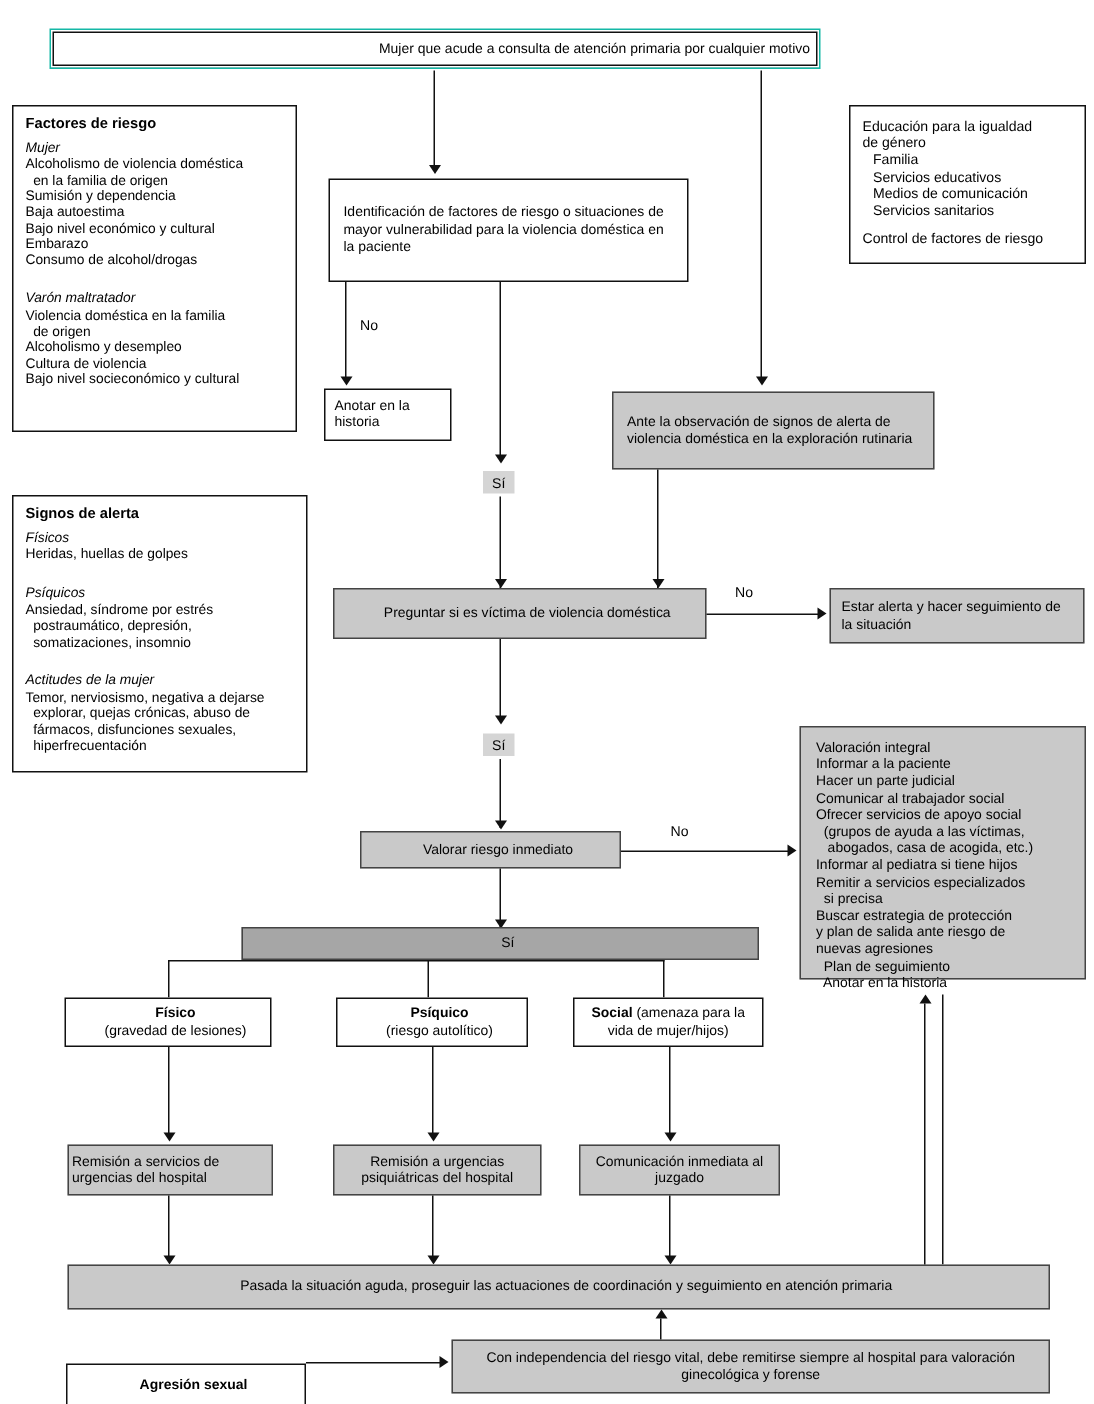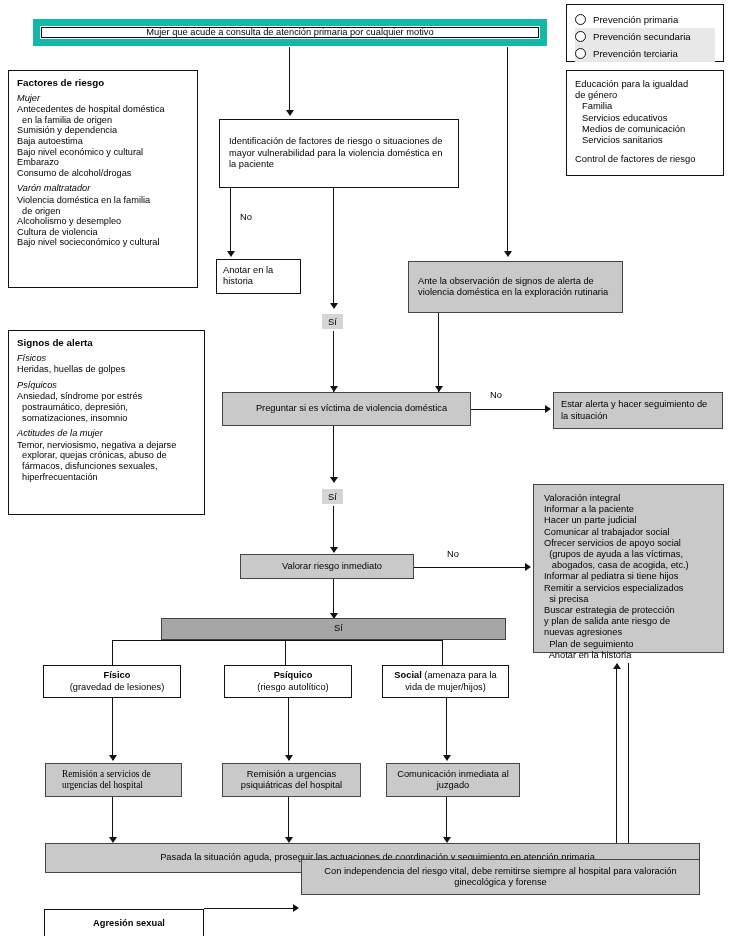--- a/index.html
+++ b/index.html
@@ -24,35 +24,36 @@
     background:#fff;
     font-size:9.3px;
     line-height:11.4px;
     padding:4px 6px;
   }
   .box.shaded{ background:#c9c9c9; border:1px solid #444; }
   .box.dark{ background:#a6a6a6; border:1px solid #444; }
   .box.center{ display:flex; align-items:center; justify-content:center; text-align:center;padding-left:16px; }
   .box.vcenter{ display:flex; align-items:center; }
   .box.doubleborder{
-    border:7px solid #14b8a6;
+    border:1px solid #14b8a6;
     box-shadow:inset 0 0 0 1px #fff, inset 0 0 0 2px #111;
     padding:6px;
+    justify-content:flex-end;
   }
   .panel{
     position:absolute;
     box-sizing:border-box;
     border:1px solid #111;
     background:#fff;
     font-size:9.2px;
     line-height:10.6px;
     padding:7px 8px;
   }
   .panel .hdr{ font-weight:bold; font-size:9.8px; margin-bottom:4px; }
-  .panel .sub{ font-style:italic; margin-top:5px; margin-bottom:1px; }
+  .panel .sub{ font-style:italic; margin-top:15px; margin-bottom:1px; }
   .panel .sub.first{ margin-top:0; }
   .panel .ln{ white-space:pre-wrap; }
   .legendbox{
     position:absolute; box-sizing:border-box;
     border:1px solid #111; background:#fff;
     padding:6px 8px;
     font-size:9.6px; line-height:12px;
   }
   .legrow{ display:flex; align-items:center; gap:7px; height:17px; }
   .legrow .dot{
@@ -100,34 +101,20 @@
     background:#d5d5d5; padding:1px 6px; white-space:nowrap;
     text-align:center;
   }
   .b{ font-weight:bold; }
 </style>
 </head>
 <body>
 
 <div id="canvas">
 
-  <div class="legendbox" style="left:566px; top:4px; width:158px; height:58px;">
-    <div class="legrow">
-      <span class="dot"></span>
-      <span>Prevención primaria</span>
-    </div>
-    <div class="legrow sec">
-      <span class="dot"></span>
-      <span>Prevención secundaria</span>
-    </div>
-    <div class="legrow ter">
-      <span class="dot"></span>
-      <span>Prevención terciaria</span>
-    </div>
-  </div>
 
   <div class="infobox" style="left:566px; top:70px; width:158px; height:106px;">
     <div>Educación para la igualdad</div>
     <div>de género</div>
     <div class="ind">Familia</div>
     <div class="ind">Servicios educativos</div>
     <div class="ind">Medios de comunicación</div>
     <div class="ind">Servicios sanitarios</div>
     <div class="gap"></div>
     <div>Control de factores de riesgo</div>
@@ -139,21 +126,21 @@
 
   <div class="vline" style="left:289px; top:47px; height:66px;"></div>
   <div class="arrowdown" style="left:285.5px; top:110px;"></div>
 
   <div class="vline" style="left:507px; top:47px; height:207px;"></div>
   <div class="arrowdown" style="left:503.5px; top:251px;"></div>
 
   <div class="panel" style="left:8px; top:70px; width:190px; height:218px;">
     <div class="hdr">Factores de riesgo</div>
     <div class="sub first">Mujer</div>
-    <div class="ln">Antecedentes de hospital doméstica</div>
+    <div class="ln">Alcoholismo de violencia doméstica</div>
     <div class="ln">  en la familia de origen</div>
     <div class="ln">Sumisión y dependencia</div>
     <div class="ln">Baja autoestima</div>
     <div class="ln">Bajo nivel económico y cultural</div>
     <div class="ln">Embarazo</div>
     <div class="ln">Consumo de alcohol/drogas</div>
     <div class="sub">Varón maltratador</div>
     <div class="ln">Violencia doméstica en la familia</div>
     <div class="ln">  de origen</div>
     <div class="ln">Alcoholismo y desempleo</div>
@@ -274,21 +261,21 @@
 
   <div class="vline" style="left:112px; top:698px; height:60px;"></div>
   <div class="arrowdown" style="left:108.5px; top:755px;"></div>
 
   <div class="vline" style="left:288px; top:698px; height:60px;"></div>
   <div class="arrowdown" style="left:284.5px; top:755px;"></div>
 
   <div class="vline" style="left:446px; top:698px; height:60px;"></div>
   <div class="arrowdown" style="left:442.5px; top:755px;"></div>
 
-  <div class="box shaded vcenter" style="left:45px; top:763px; width:137px; height:34px; padding:4px 16px;font-family:Liberation Serif, serif;">
+  <div class="box shaded vcenter" style="left:45px; top:763px; width:137px; height:34px; padding:4px 2px;">
     <span>Remisión a servicios de urgencias del hospital</span>
   </div>
 
   <div class="box shaded center" style="left:222px; top:763px; width:139px; height:34px; padding:4px 6px;">
     <span>Remisión a urgencias psiquiátricas del hospital</span>
   </div>
 
   <div class="box shaded center" style="left:386px; top:763px; width:134px; height:34px; padding:4px 6px;">
     <span>Comunicación inmediata al juzgado</span>
   </div>
@@ -314,17 +301,17 @@
   <div class="vline" style="left:440px; top:879px; height:16px;"></div>
   <div class="arrowup" style="left:436.5px; top:873px;"></div>
 
   <div class="box center" style="left:44px; top:909px; width:160px; height:30px;">
     <span class="b">Agresión sexual</span>
   </div>
 
   <div class="hline" style="left:204px; top:908px; width:90px;"></div>
   <div class="arrowright" style="left:293px; top:904px;"></div>
 
-  <div class="box shaded center" style="left:301px; top:859px; width:399px; height:36px; padding:4px 8px;">
+  <div class="box shaded center" style="left:301px; top:893px; width:399px; height:36px; padding:4px 8px;">
     <span>Con independencia del riesgo vital, debe remitirse siempre al hospital para valoración ginecológica y forense</span>
   </div>
 
 </div>
 
 </body></html>

